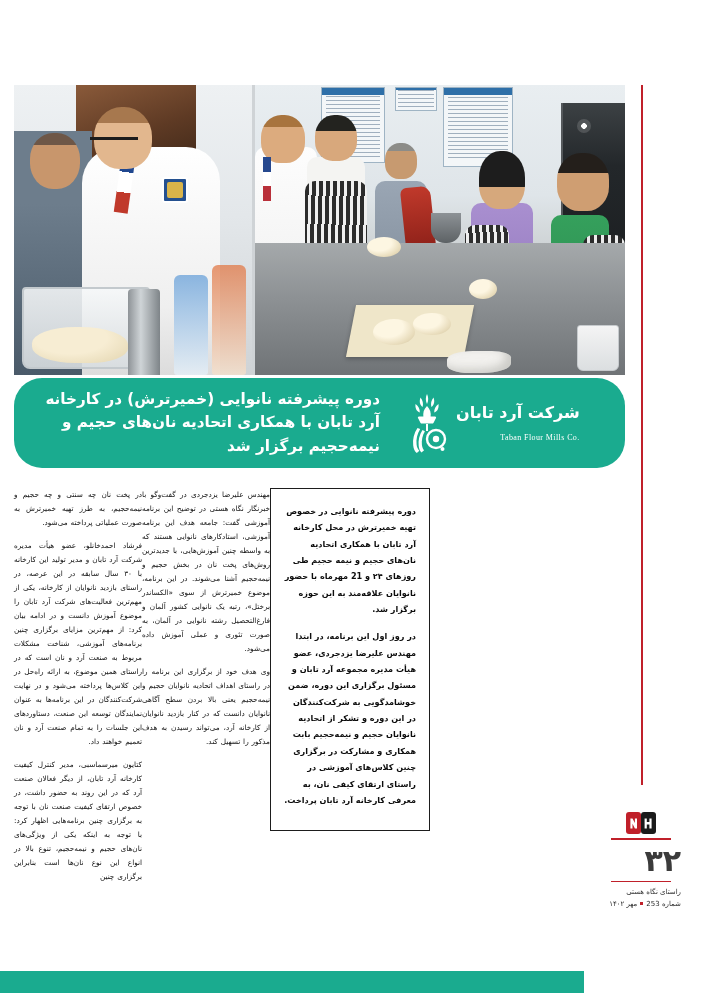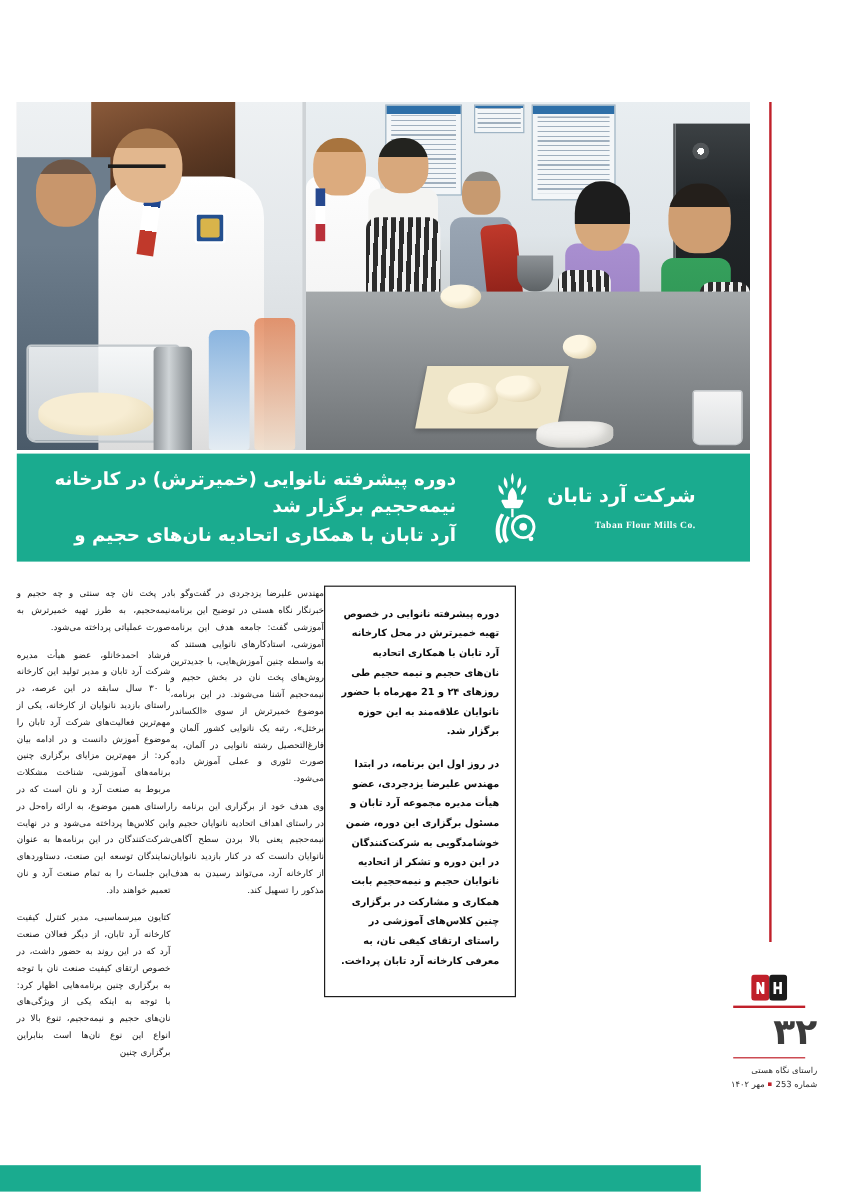--- a/index.html
+++ b/index.html
@@ -192,20 +192,21 @@
     position: absolute;
     left: 14px;
     top: 378px;
     width: 611px;
     height: 90px;
     background: #1aab8f;
     color: #ffffff;
     display: flex;
     flex-direction: row-reverse;
     align-items: center;
+    border-radius: 28px;
   }
   .title-text {
     flex: 1 1 auto;
     text-align: right;
     padding: 6px 16px 6px 0;
     font-size: 15.2px;
     line-height: 1.52;
     font-weight: 700;
     letter-spacing: 0;
     direction: rtl;
@@ -235,21 +236,20 @@
     white-space: nowrap;
   }
   .brand-en {
     font-family: "Liberation Serif", "DejaVu Serif", serif;
     font-size: 8px;
     color: #ffffff;
     letter-spacing: .4px;
     margin-top: 13px;
     white-space: nowrap;
     direction: ltr;
-    font-weight: bold;
   }
   .brand-mark { width: 42px; height: 62px; flex: 0 0 auto; }
 
   
   .article {
     position: absolute;
     left: 14px;
     top: 488px;
     width: 611px;
     height: 460px;
@@ -419,22 +419,22 @@
       <div class="cyl"></div>
       <div class="bottle b1"></div>
       <div class="bottle b2"></div>
     </div>
   </div>
 
   <div class="title-bar">
 
     <div class="title-text">
       <span class="ln">دوره پیشرفته نانوایی (خمیرترش) در کارخانه</span>
+      <span class="ln">آرد تابان با همکاری اتحادیه نان‌های حجیم و</span>
       <span class="ln">نیمه‌حجیم برگزار شد</span>
-      <span class="ln">آرد تابان با همکاری اتحادیه نان‌های حجیم و</span>
     </div>
 
     <div class="brand-lockup">
       <svg class="brand-mark" viewBox="0 0 42 62" aria-hidden="true">
         <g fill="#ffffff">
           <path d="M21 2c1.6 3.4 1.6 6.6 0 10-1.6-3.4-1.6-6.6 0-10z"></path>
           <path d="M14.5 5.5c2.3 2.9 3 6 2.1 9.6-2.7-2.3-3.6-5.3-2.1-9.6z"></path>
           <path d="M27.5 5.5c1.5 4.3.6 7.3-2.1 9.6-.9-3.6-.2-6.7 2.1-9.6z"></path>
           <path d="M9.5 12c3 2.2 4.4 5 4.3 8.6-3.2-1.4-4.8-4.1-4.3-8.6z"></path>
           <path d="M32.5 12c.5 4.5-1.1 7.2-4.3 8.6-.1-3.6 1.3-6.4 4.3-8.6z"></path>

